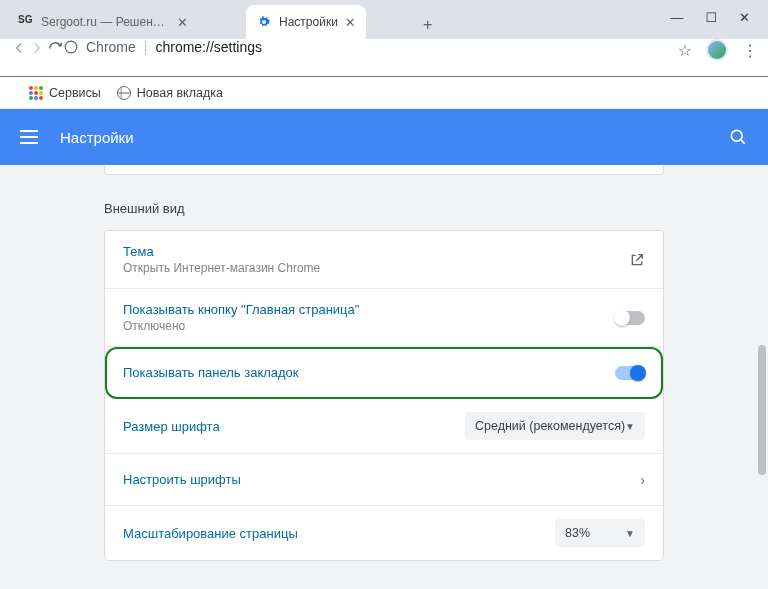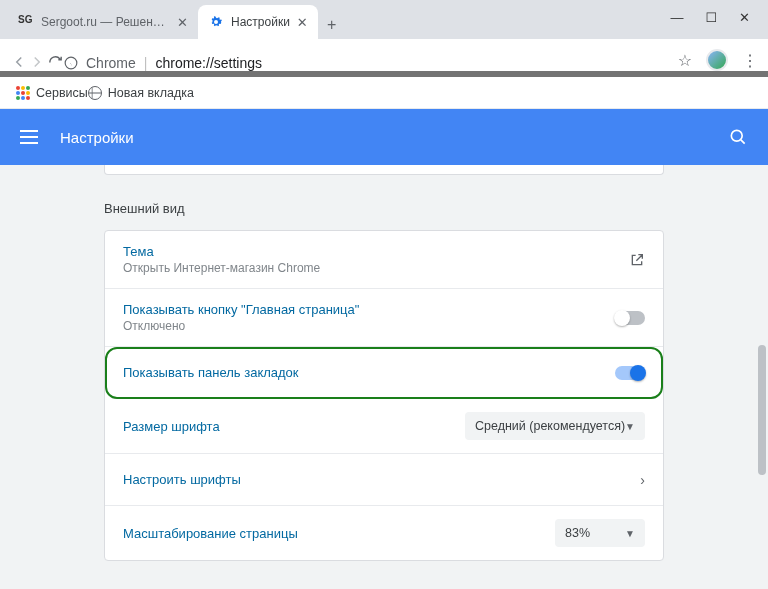--- a/index.html
+++ b/index.html
@@ -3,41 +3,41 @@
 <meta charset="utf-8">
 <style>
 * { margin: 0; padding: 0; box-sizing: border-box; font-family: "Segoe UI", Arial, sans-serif; }
 body { width: 768px; height: 589px; background: #fff; overflow: hidden; position: relative; }
 
 
 .window-controls { position: absolute; top: 0; right: 0; height: 34px; display: flex; align-items: center; gap: 22px; padding: 0 18px; }
 .window-controls span { font-size: 13px; color: #333; cursor: default; }
 
 
-.tab-strip { height: 39px; background: #dee1e6; display: flex; align-items: flex-end; padding-left: 8px; }
+.tab-strip { height: 39px; background: #dee1e6; display: flex; align-items: flex-end; padding-left: 8px; gap: 48px; }
 .tab { height: 34px; display: flex; align-items: center; padding: 0 10px; border-radius: 8px 8px 0 0; font-size: 12px; color: #5f6368; gap: 7px; max-width: 190px; }
 .tab.active { background: #fff; color: #3c4043; }
 .tab .favicon { width: 16px; height: 16px; flex-shrink: 0; }
 .tab .title { white-space: nowrap; overflow: hidden; text-overflow: ellipsis; flex: 1; }
 .tab .close { font-size: 13px; color: #5f6368; }
 .newtab { width: 28px; height: 28px; display: flex; align-items: center; justify-content: center; font-size: 16px; color: #5f6368; }
 
 
-.toolbar { height: 38px; background: #fff; display: flex; align-items: flex-end; padding: 0 10px; border-bottom: 6px solid #737373; }
+.toolbar { height: 38px; background: #fff; display: flex; align-items: flex-start; padding: 0 10px; border-bottom: 1px solid #737373; }
 .nav-icon { width: 18px; height: 18px; color: #9aa0a6; display: flex; align-items: center; justify-content: center; }
 .nav-icon.enabled { color: #5f6368; }
 .omnibox { flex: 1; display: flex; align-items: center; gap: 8px; font-size: 14px; color: #5f6368; }
 .omnibox .divider { color: #c0c0c0; }
 .omnibox .chrome { color: #5f6368; }
 .omnibox .path { color: #202124; }
 .toolbar-right { display: flex; align-items: center; gap: 14px; }
 .avatar { width: 22px; height: 22px; border-radius: 50%; background: linear-gradient(135deg,#8ab4f8,#34a853); border: 2px solid #e8eaed; }
 
 
-.bookmarks { height: 32px; background: #fff; display: flex; align-items: center; padding: 0 16px; border-bottom: 1px solid #e8eaed; }
+.bookmarks { height: 32px; background: #fff; display: flex; align-items: center; padding: 0 29px; gap: 16px; border-bottom: 1px solid #e8eaed; }
 .bookmark { display: flex; align-items: center; gap: 6px; font-size: 12.5px; color: #3c4043; }
 .apps-icon { width: 14px; height: 14px; display: grid; grid-template-columns: repeat(3,1fr); grid-template-rows: repeat(3,1fr); gap: 1px; }
 .apps-icon i { background: #ea4335; border-radius: 50%; }
 .apps-icon i:nth-child(2){background:#fbbc04}.apps-icon i:nth-child(3){background:#34a853}.apps-icon i:nth-child(4){background:#4285f4}.apps-icon i:nth-child(5){background:#ea4335}.apps-icon i:nth-child(6){background:#fbbc04}.apps-icon i:nth-child(7){background:#34a853}.apps-icon i:nth-child(8){background:#4285f4}.apps-icon i:nth-child(9){background:#ea4335}
 .globe { width: 14px; height: 14px; border: 1.5px solid #5f6368; border-radius: 50%; position: relative; }
 .globe::before { content:''; position:absolute; top:0; left:50%; width:50%; height:100%; border-left:1.5px solid #5f6368; border-radius:0 100% 100% 0/0 50% 50% 0; transform:translateX(-50%);}
 .globe::after{content:'';position:absolute;top:50%;left:0;width:100%;height:0;border-top:1.5px solid #5f6368;transform:translateY(-50%);}
 
 
 .blue-header { height: 56px; background: #4285f4; display: flex; align-items: center; padding: 0 20px; color: #fff; }

